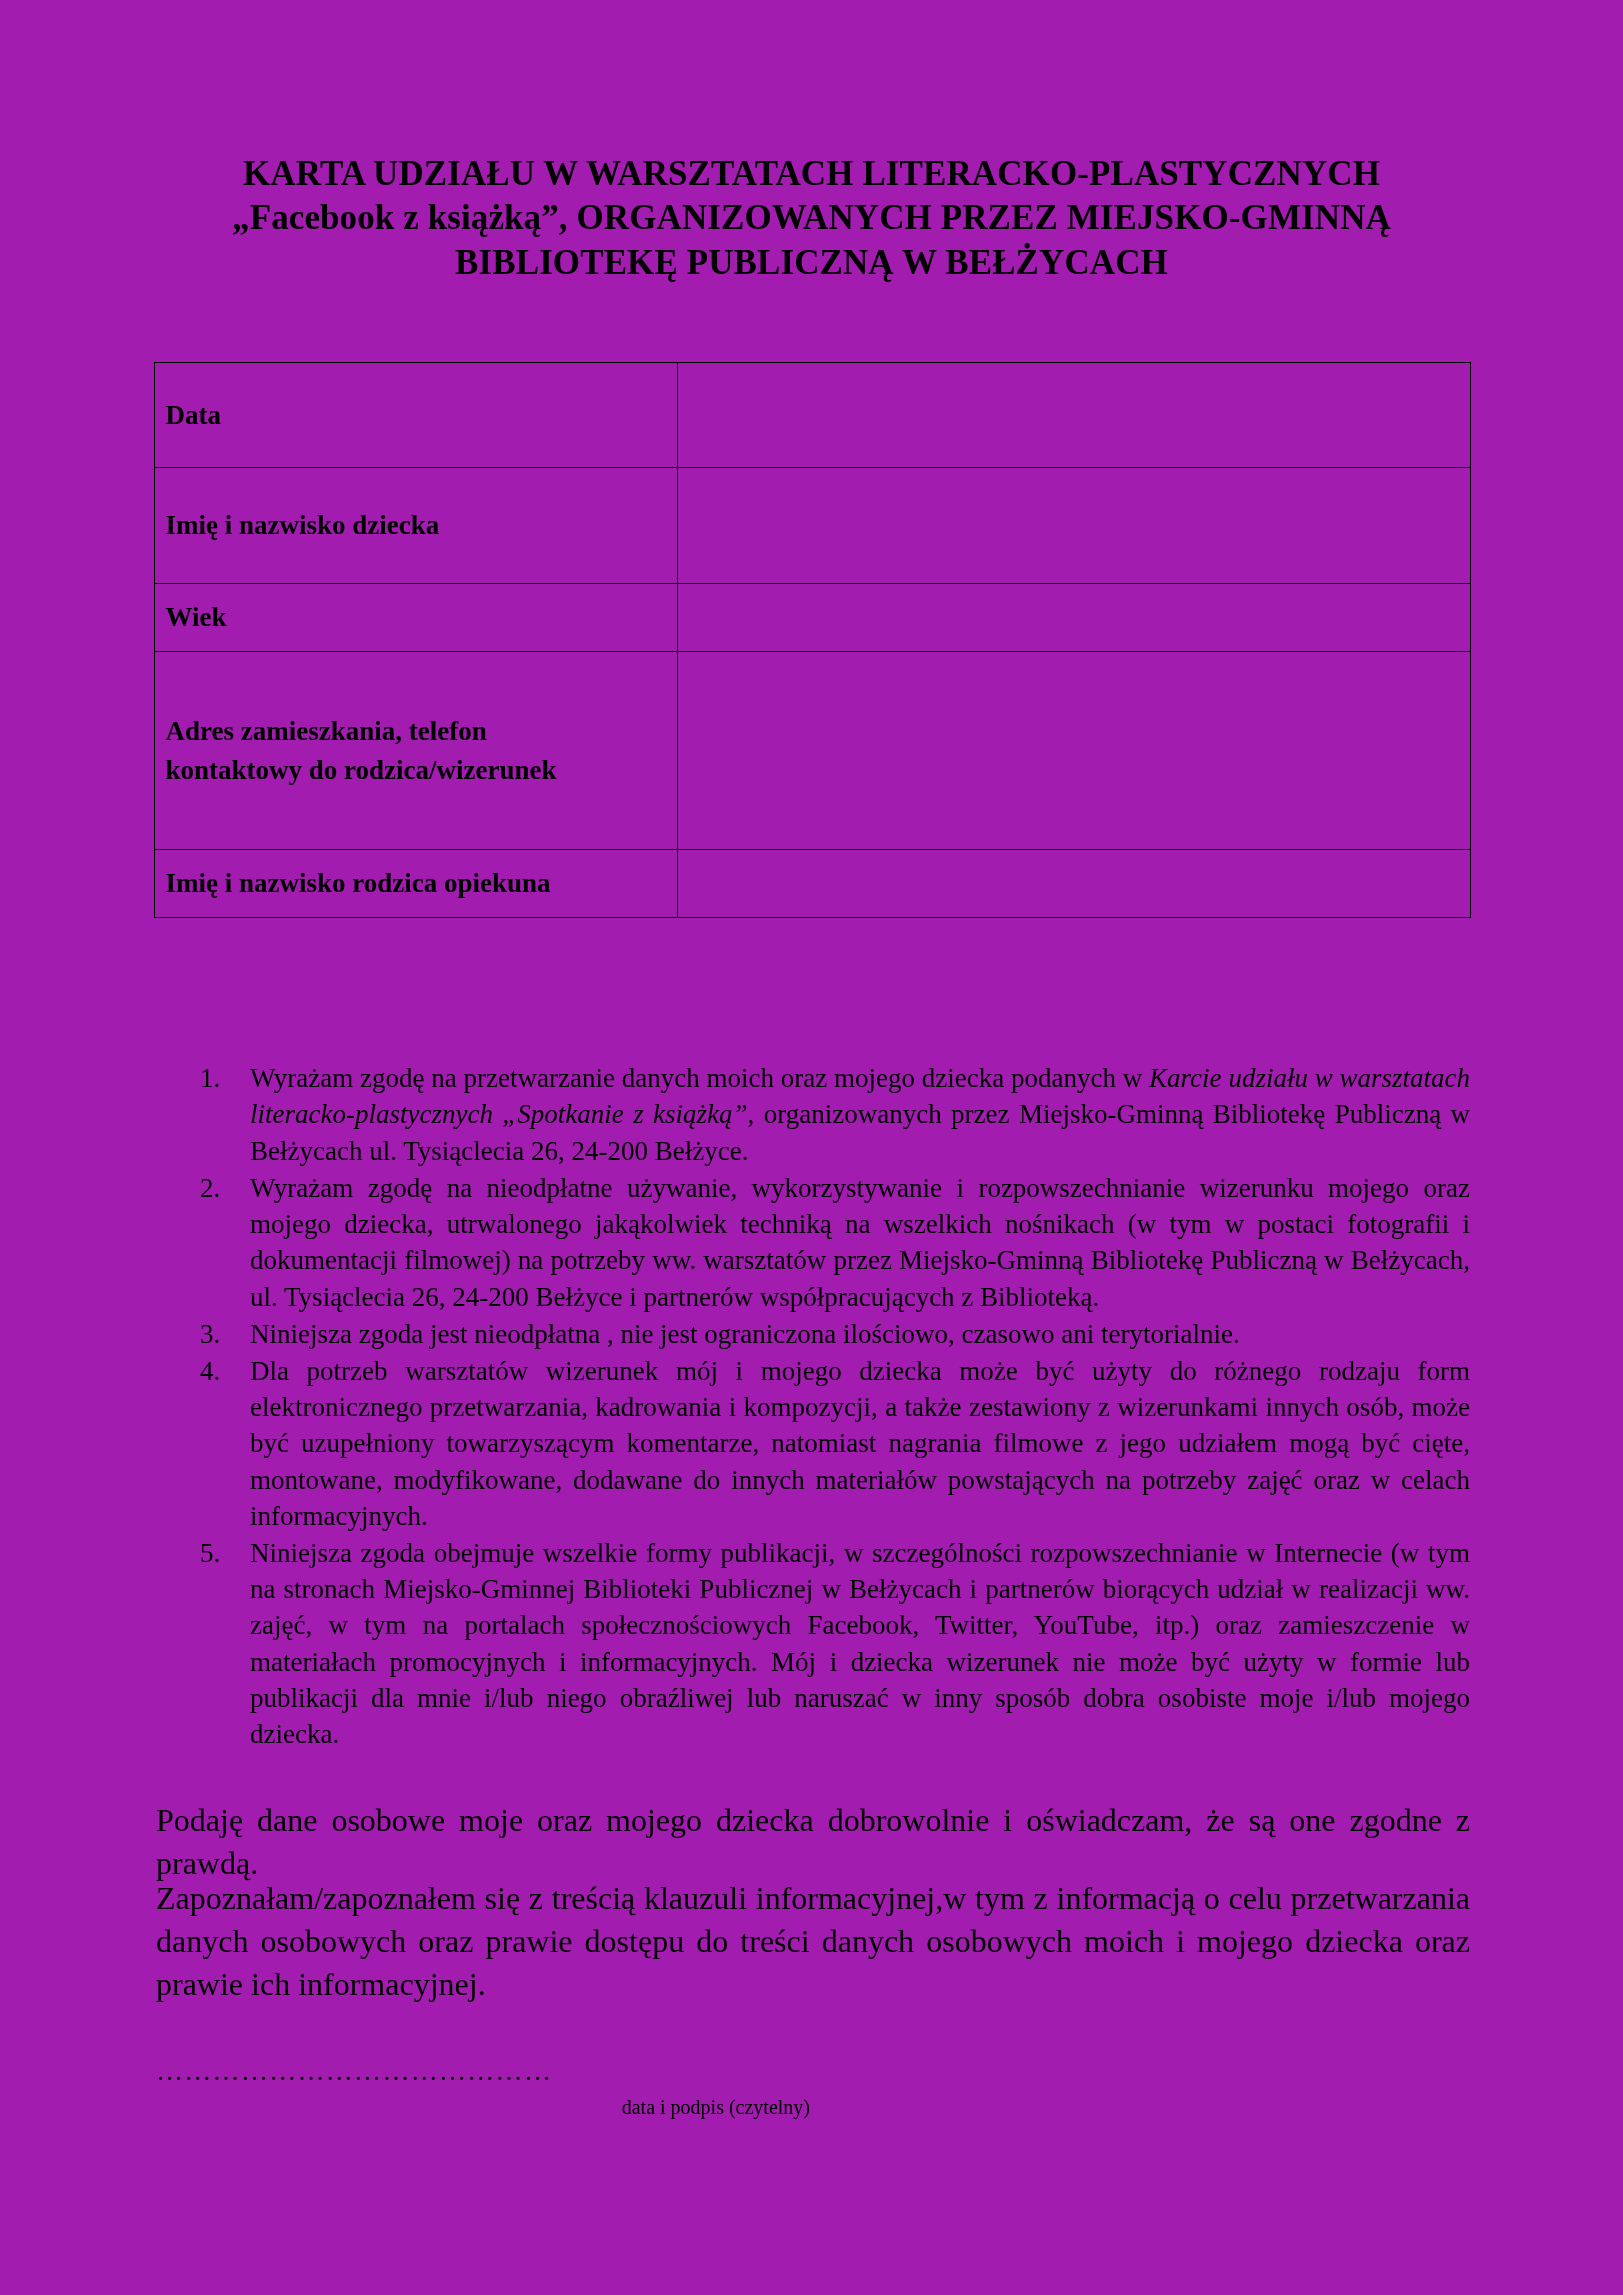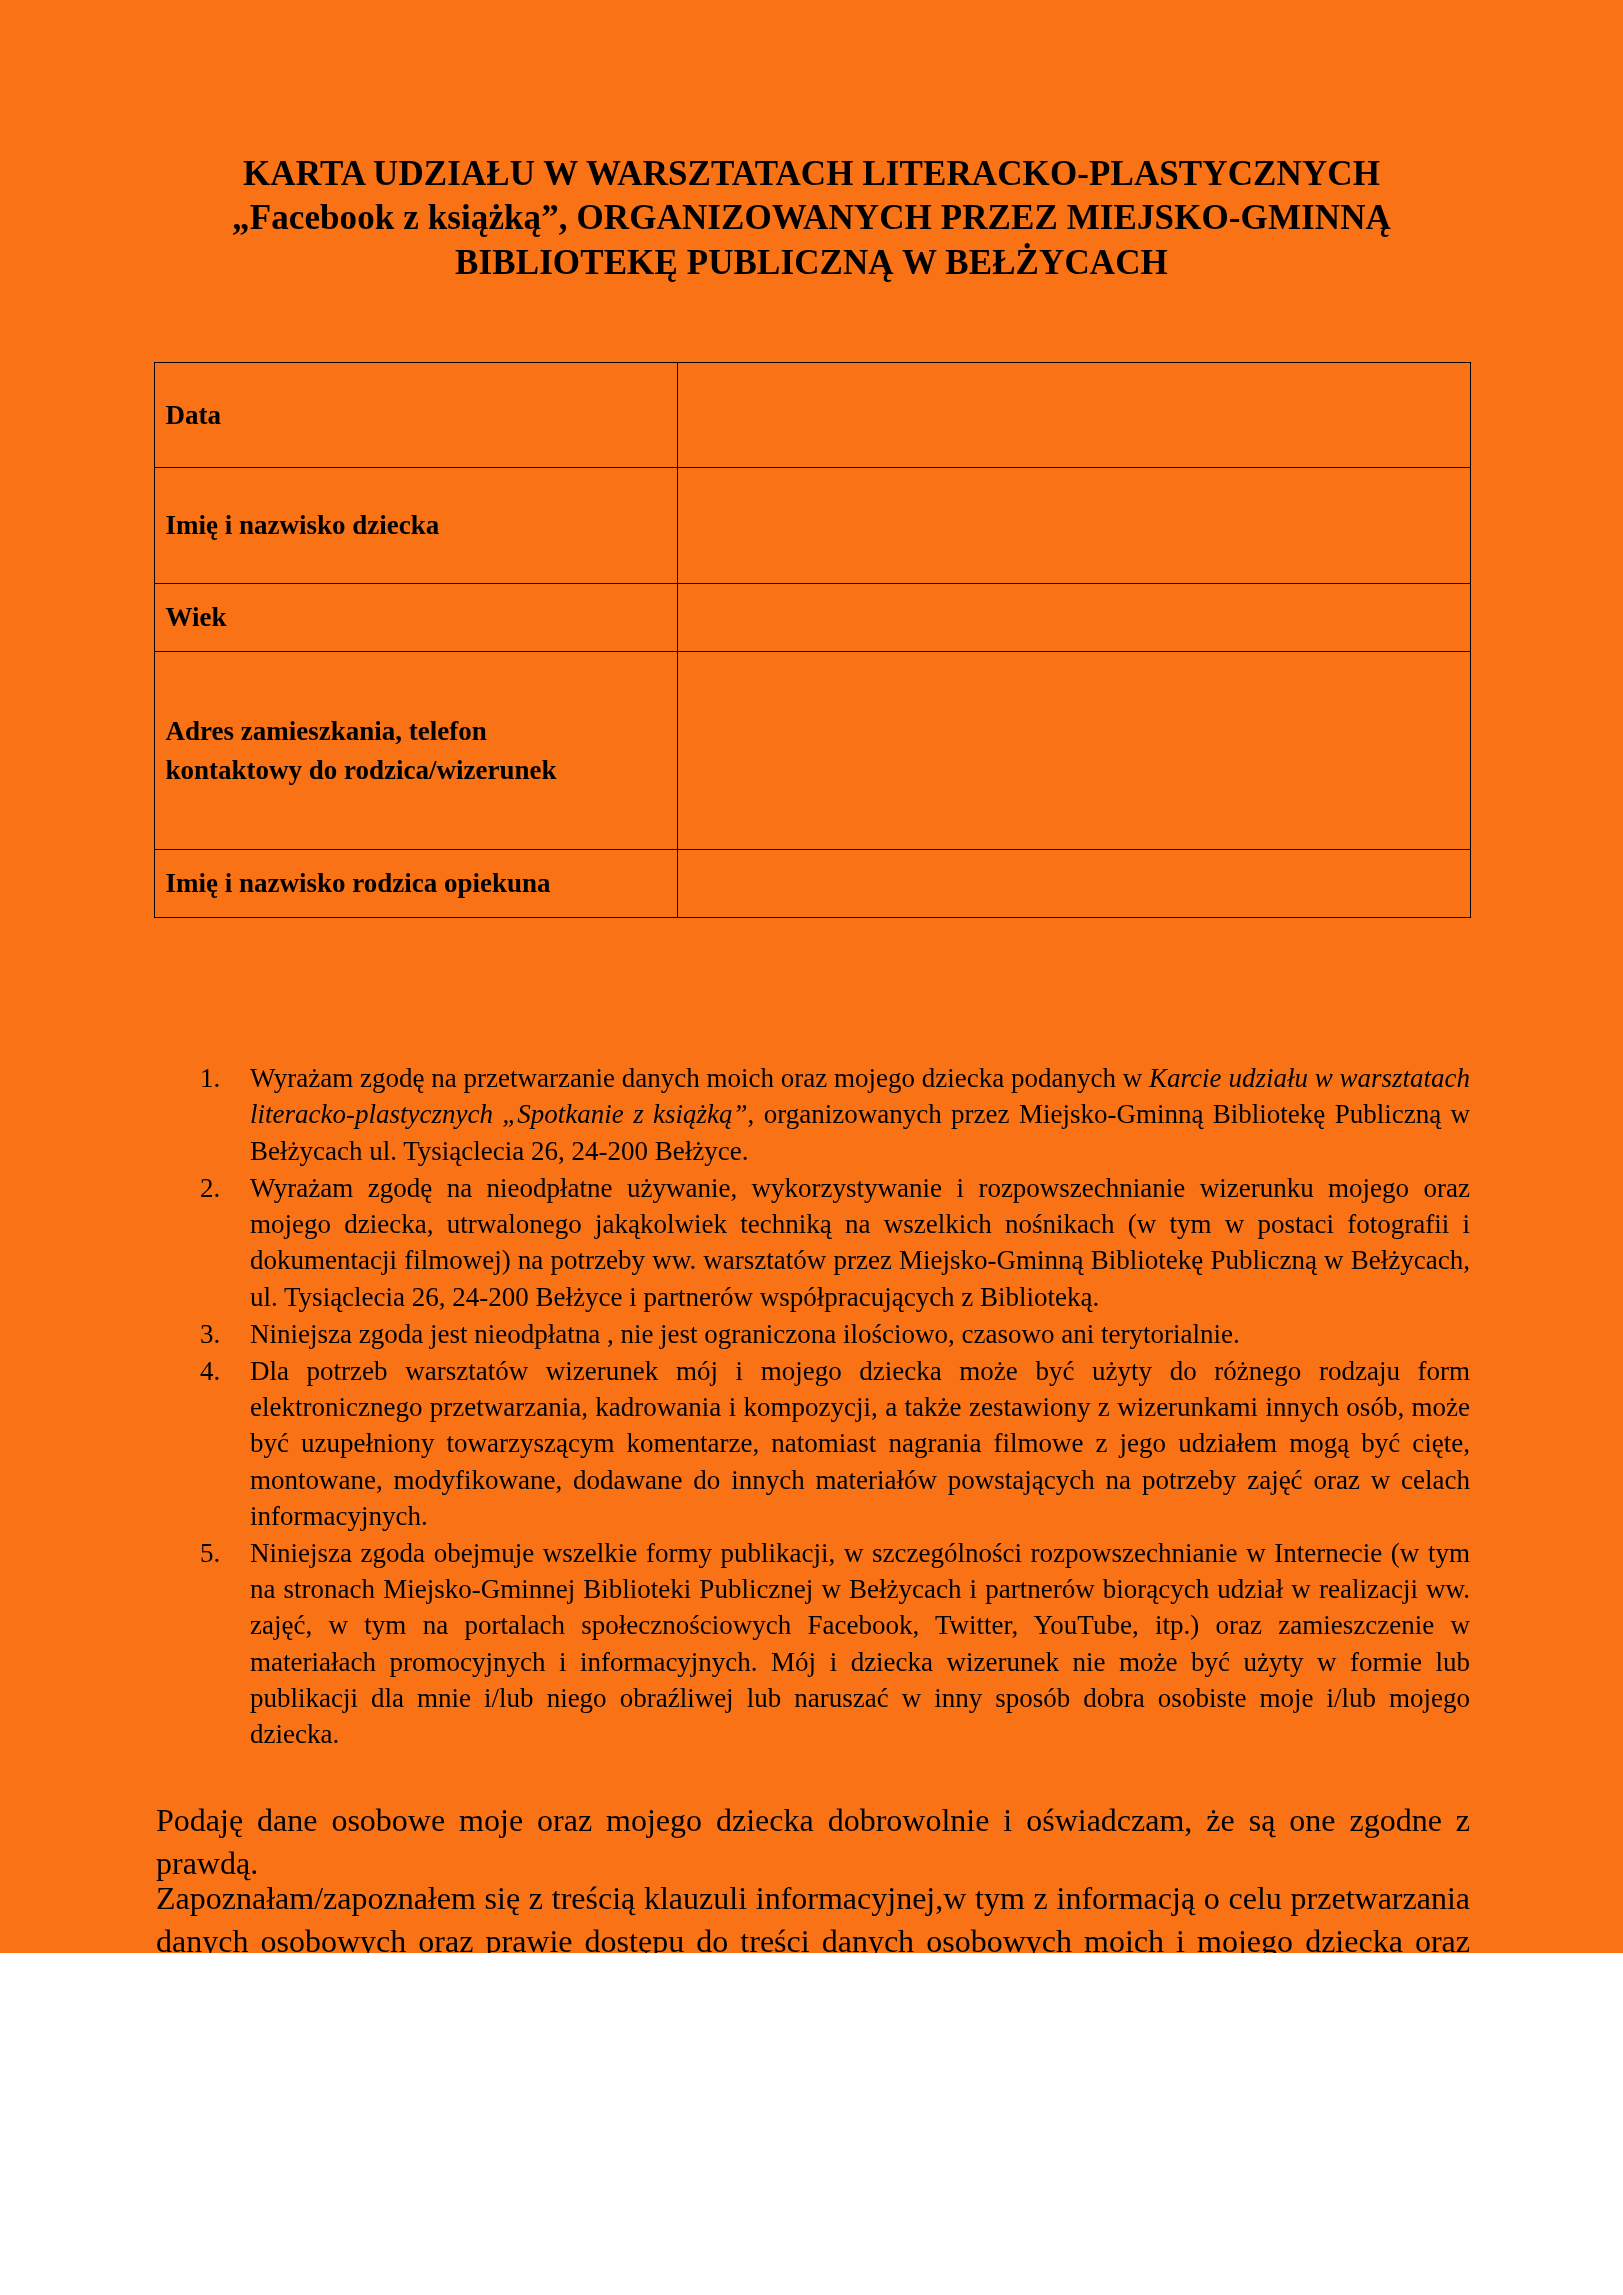--- a/index.html
+++ b/index.html
@@ -4,22 +4,22 @@
 <title>Karta udziału w warsztatach</title>
 <style>
   html, body {
     margin: 0;
     padding: 0;
     background: #ffffff;
   }
   .page {
     position: relative;
     width: 1623px;
-    height: 1953px;
-    background: #f97316;
+    height: 2295px;
+    background: #a21caf;
     font-family: "Liberation Serif", "DejaVu Serif", serif;
     color: #000000;
     box-sizing: border-box;
     overflow: hidden;
   }
 
   
   .title-block {
     position: absolute;
     left: 154px;

